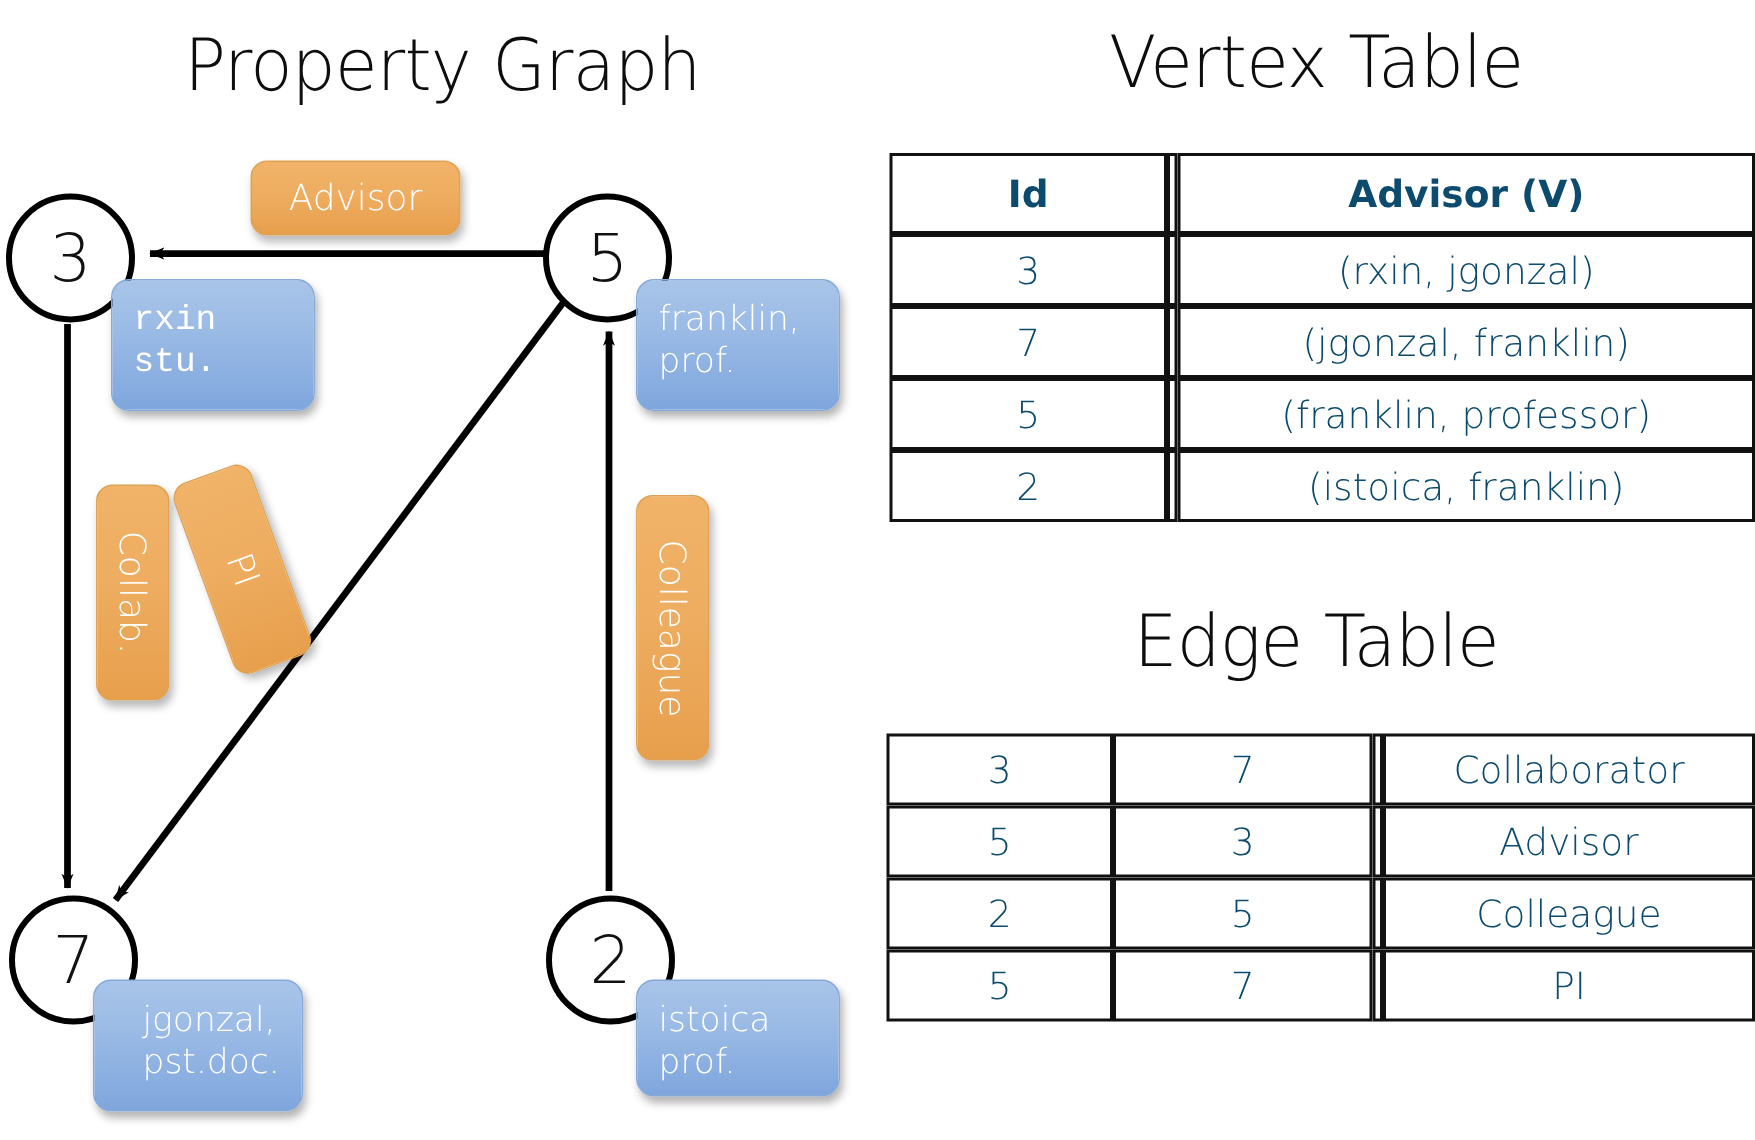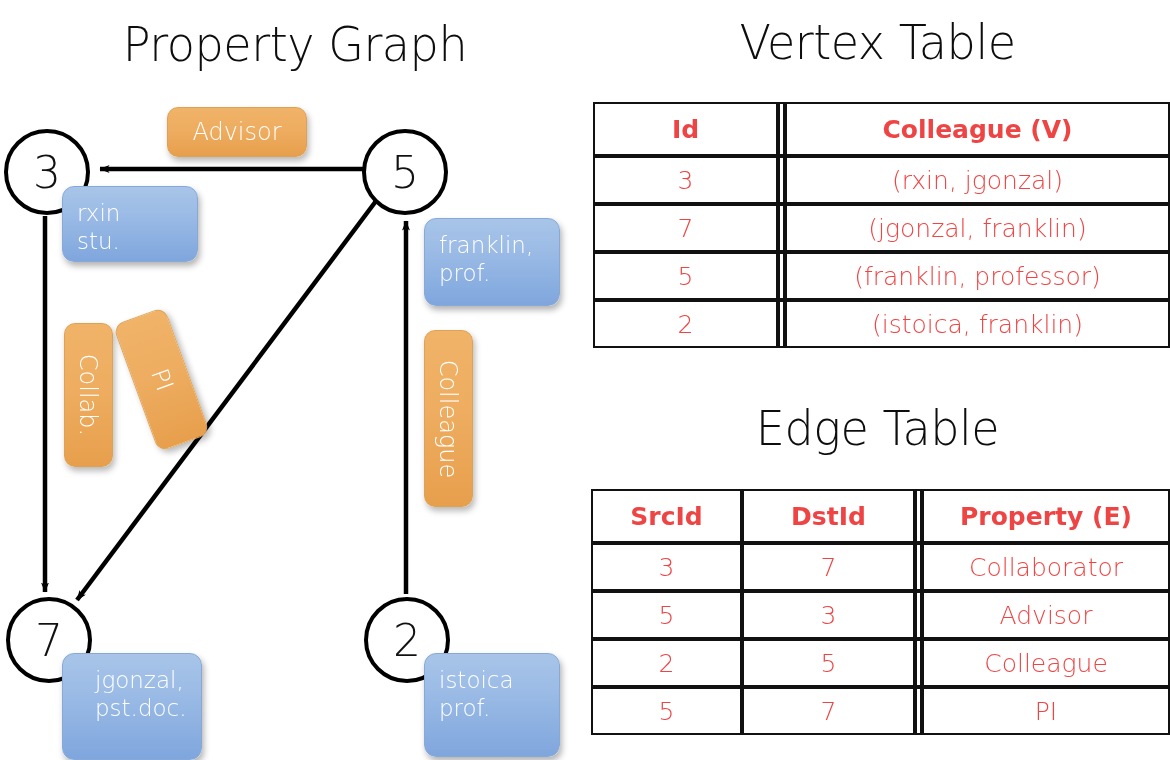--- a/index.html
+++ b/index.html
@@ -75,24 +75,24 @@
     border: 1px solid #86a9d8;
     box-shadow: 2px 4px 6px rgba(0,0,0,0.30);
     color: #ffffff;
     font-family: "DejaVu Sans", sans-serif;
     font-weight: 300;
     font-size: 23px;
     line-height: 28px;
     padding: 12px 0 0 14px;
     z-index: 4;
   }
-  #box-rxin     { left: 62px;  top: 186px; width: 136px; height: 76px; }
-  #box-franklin { left: 424px; top: 186px; width: 136px; height: 88px; margin-top: 32px; }
-  #box-jgonzal  { left: 62px;  top: 653px; width: 140px; height: 107px; padding-left: 32px; }
-  #box-istoica  { left: 424px; top: 653px; width: 136px; height: 104px; }
+  #box-rxin     { left: 74px;  top: 186px; width: 136px; height: 88px; font-family: Liberation Mono, monospace; }
+  #box-franklin { left: 424px; top: 186px; width: 136px; height: 88px; }
+  #box-jgonzal  { left: 62px;  top: 653px; width: 140px; height: 88px; padding-left: 32px; }
+  #box-istoica  { left: 424px; top: 653px; width: 136px; height: 78px; }
 
   
   .edge-label {
     position: absolute;
     box-sizing: border-box;
     border-radius: 11px;
     background: linear-gradient(to bottom, #f0b368 0%, #eead61 45%, #e79f4c 100%);
     border: 1px solid #dfa254;
     box-shadow: 2px 4px 6px rgba(0,0,0,0.28);
     color: #ffffff;
@@ -129,21 +129,21 @@
     border-collapse: separate;
     border-spacing: 0;
     font-family: "DejaVu Sans", sans-serif;
     font-weight: 300;
     table-layout: fixed;
   }
   table.tbl td {
     border: 2px solid #111;
     text-align: center;
     font-size: 25px;
-    color: #ef4444;
+    color: #0c4a6e;
     padding: 0;
     height: 48px;
     background: #fff;
     box-sizing: border-box;
   }
   table.tbl td.hdr {
     font-weight: bold;
     font-size: 25px;
     height: 54px;
   }
@@ -233,21 +233,21 @@
   <div class="edge-label" id="label-colleague">
     <span class="rot">Colleague</span>
   </div>
 </div>
 
 <table class="tbl" id="vertex-table">
   <tbody>
       <tr>
     <td class="hdr col-id">Id</td>
     <td class="spacer"></td>
-    <td class="hdr col-prop blue">Colleague (V)</td>
+    <td class="hdr col-prop blue">Advisor (V)</td>
   </tr>
   <tr>
     <td class="col-id">3</td>
     <td class="spacer"></td>
     <td class="col-prop blue">(rxin, jgonzal)</td>
   </tr>
   <tr>
     <td class="col-id">7</td>
     <td class="spacer"></td>
     <td class="col-prop blue">(jgonzal, franklin)</td>
@@ -260,26 +260,20 @@
   <tr>
     <td class="col-id">2</td>
     <td class="spacer"></td>
     <td class="col-prop blue">(istoica, franklin)</td>
   </tr>
 </tbody>
   </table>
 
 <table class="tbl" id="edge-table">
   <tbody>
-      <tr>
-    <td class="hdr col-src">SrcId</td>
-    <td class="hdr col-dst">DstId</td>
-    <td class="spacer"></td>
-    <td class="hdr col-prop peach">Property (E)</td>
-  </tr>
   <tr>
     <td class="col-src">3</td>
     <td class="col-dst">7</td>
     <td class="spacer"></td>
     <td class="col-prop peach">Collaborator</td>
   </tr>
   <tr>
     <td class="col-src">5</td>
     <td class="col-dst">3</td>
     <td class="spacer"></td>

